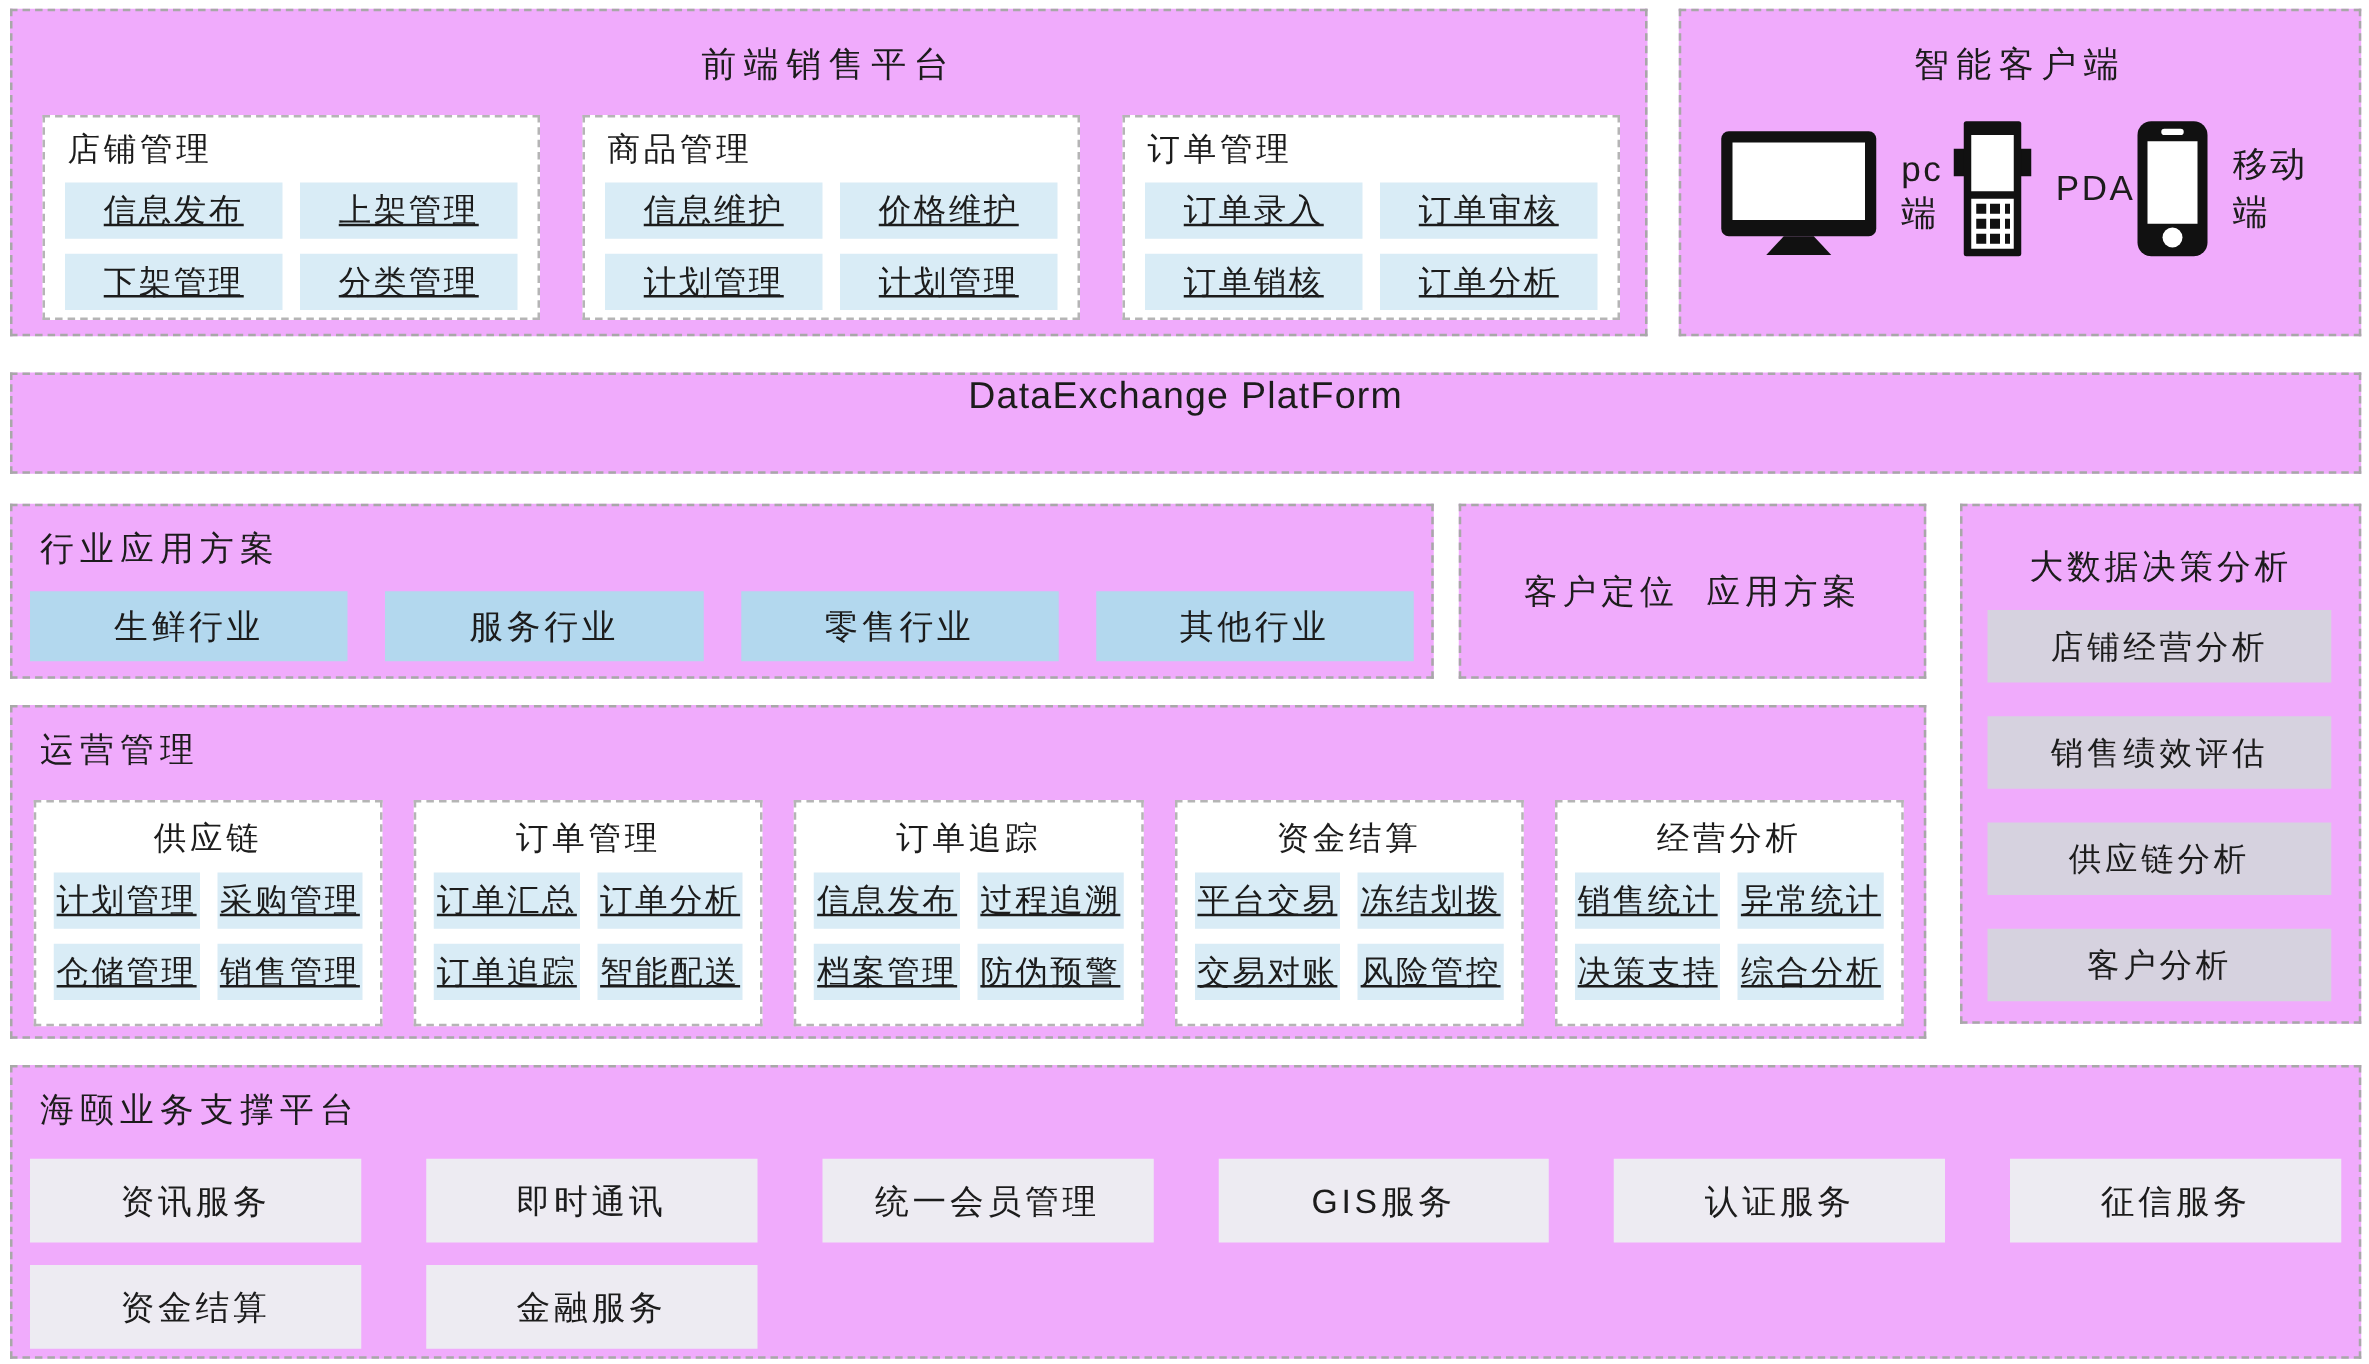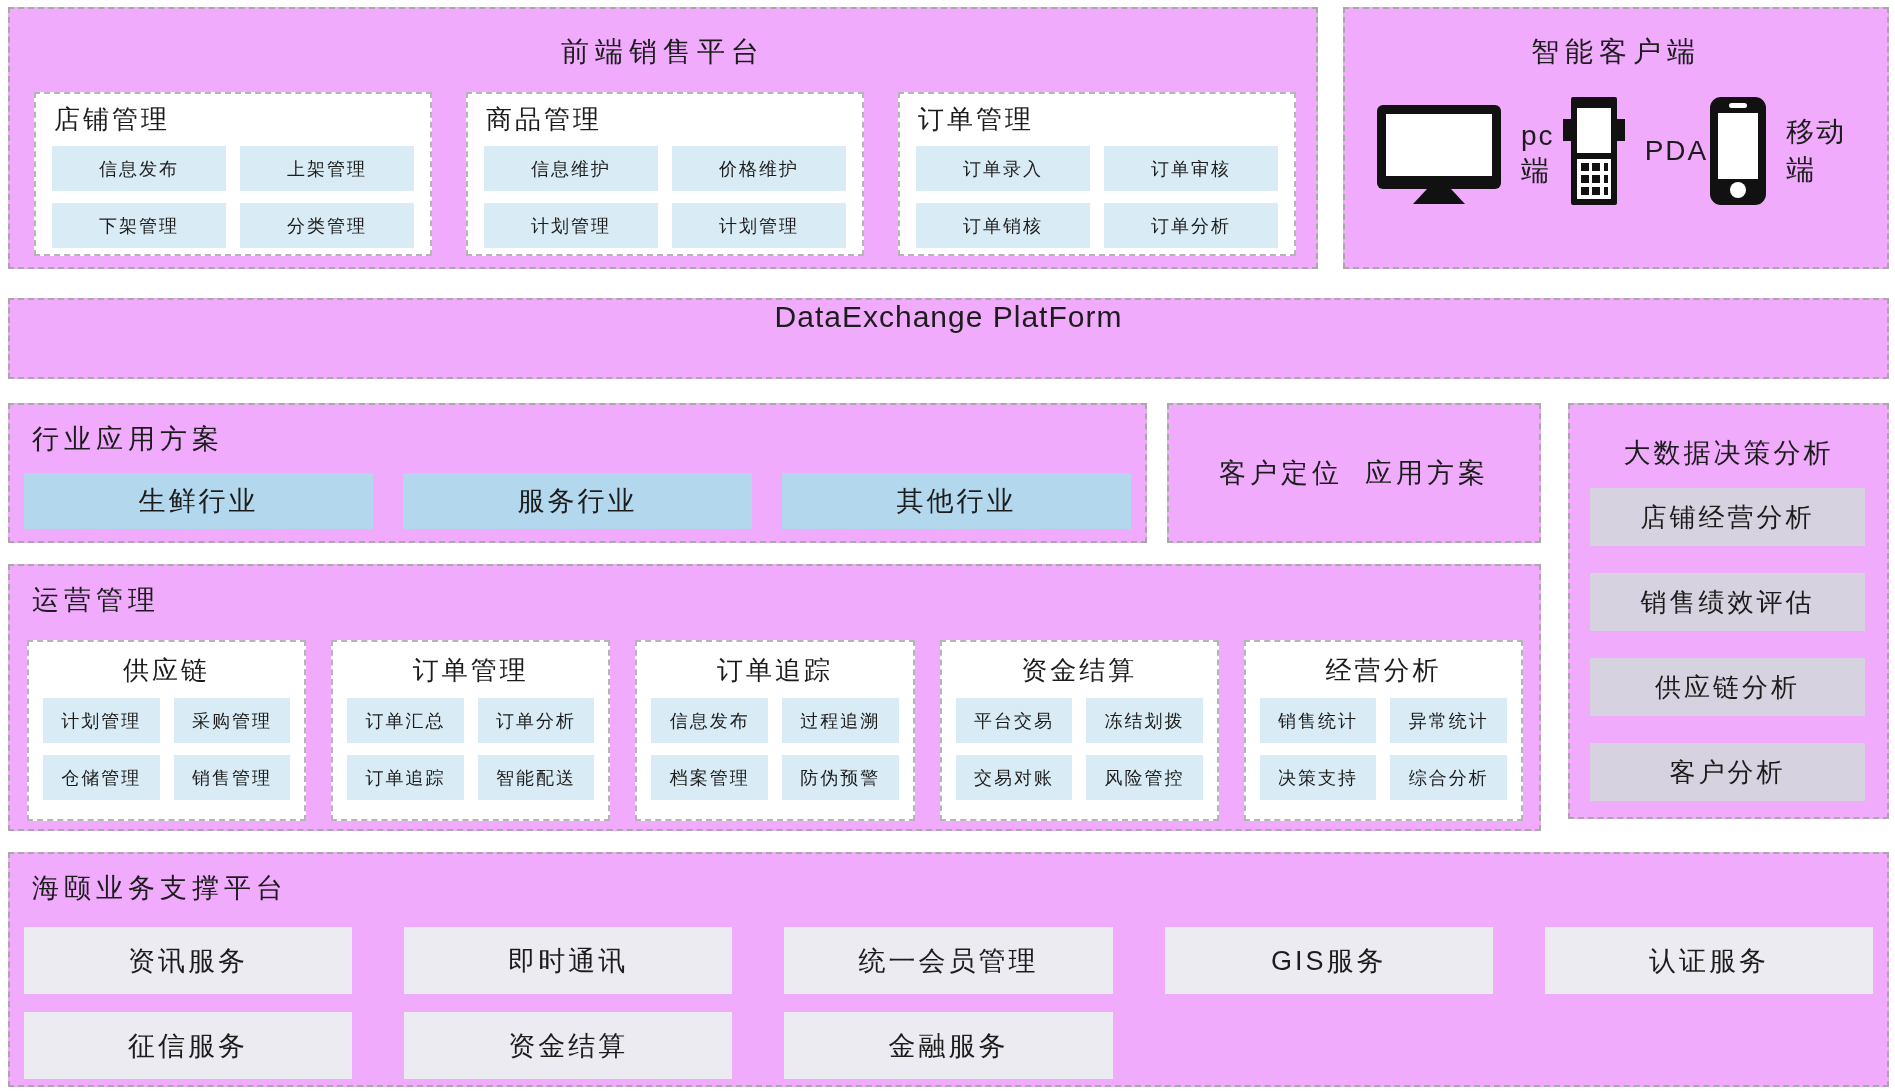--- a/index.html
+++ b/index.html
@@ -22,21 +22,21 @@
   .support{left:8px;top:852px;width:1881px;height:235px;}
 
   .center-title{text-align:center;padding-top:24px;font-size:28px;letter-spacing:6px;}
   .corner-title{position:absolute;left:22px;top:16px;font-size:27px;letter-spacing:5px;}
 
   
   .fgroups{position:absolute;left:24px;right:20px;top:83px;height:164px;display:flex;gap:34px;}
   .fgroup{flex:1;padding:6px 16px 8px;}
   .fgroup-title{font-size:26px;letter-spacing:3px;margin:2px 0 9px 2px;}
   .grid2{display:grid;grid-template-columns:1fr 1fr;column-gap:14px;row-gap:12px;}
-  .chip{height:45px;display:flex;align-items:center;justify-content:center;font-size:18px;letter-spacing:2px;background:var(--chip-blue,#d9ecf6);}
+  .chip{height:45px;display:flex;align-items:center;justify-content:center;font-size:26px;letter-spacing:2px;background:var(--chip-blue,#d9ecf6);text-decoration:underline;}
 
   
   .devices{position:absolute;left:0;right:0;top:86px;display:flex;justify-content:space-around;align-items:flex-end;padding:0 30px;}
   .device{display:flex;flex-direction:row;align-items:center;gap:18px;}
   .device-label{font-size:28px;letter-spacing:2px;}
 
   .exchange-title{font-size:30px;letter-spacing:1px;}
 
   
   .ichips{position:absolute;left:14px;right:14px;top:68px;height:56px;display:flex;gap:30px;}
@@ -48,21 +48,21 @@
   .bd-title{text-align:center;padding-top:30px;font-size:27px;letter-spacing:3px;}
   .bd-chips{position:absolute;left:20px;right:22px;top:83px;}
   .bd-chip{height:58px;margin-bottom:27px;display:flex;align-items:center;justify-content:center;font-size:26px;letter-spacing:3px;background:var(--analysis-purple,#d6d2df);}
 
   
   .ogroups{position:absolute;left:17px;right:16px;top:74px;height:181px;display:flex;gap:25px;}
   .ogroup{flex:1;padding:6px 14px 8px;}
   .ogroup-title{text-align:center;font-size:26px;letter-spacing:3px;margin:5px 0 10px;}
 
   
-  .sgrid{position:absolute;left:14px;right:14px;top:73px;display:grid;grid-template-columns:repeat(5,1fr);column-gap:52px;row-gap:18px;}
+  .sgrid{position:absolute;left:14px;right:14px;top:73px;display:grid;grid-template-columns:repeat(6,1fr);column-gap:52px;row-gap:18px;}
   .schip{height:67px;display:flex;align-items:center;justify-content:center;font-size:27px;letter-spacing:3px;background:var(--support-gray,#edebf2);}
 
   .icon-wrap{line-height:0;}
 </style>
 </head>
 <body>
 
 <div class="canvas">
 
   <section class="box frontend">
@@ -142,20 +142,21 @@
 
   <section class="box exchange">
     <div class="exchange-title">DataExchange PlatForm</div>
   </section>
 
   <section class="box industry">
     <div class="corner-title">行业应用方案</div>
     <div class="ichips" id="industry-chips">
         <div class="ichip">生鲜行业</div>
         <div class="ichip">服务行业</div>
+        <div class="ichip">零售行业</div>
         <div class="ichip">其他行业</div>
       </div>
   </section>
 
   <section class="box customer">
     <div class="customer-line">客户定位</div>
     <div class="customer-line">应用方案</div>
   </section>
 
   <section class="box bigdata">

